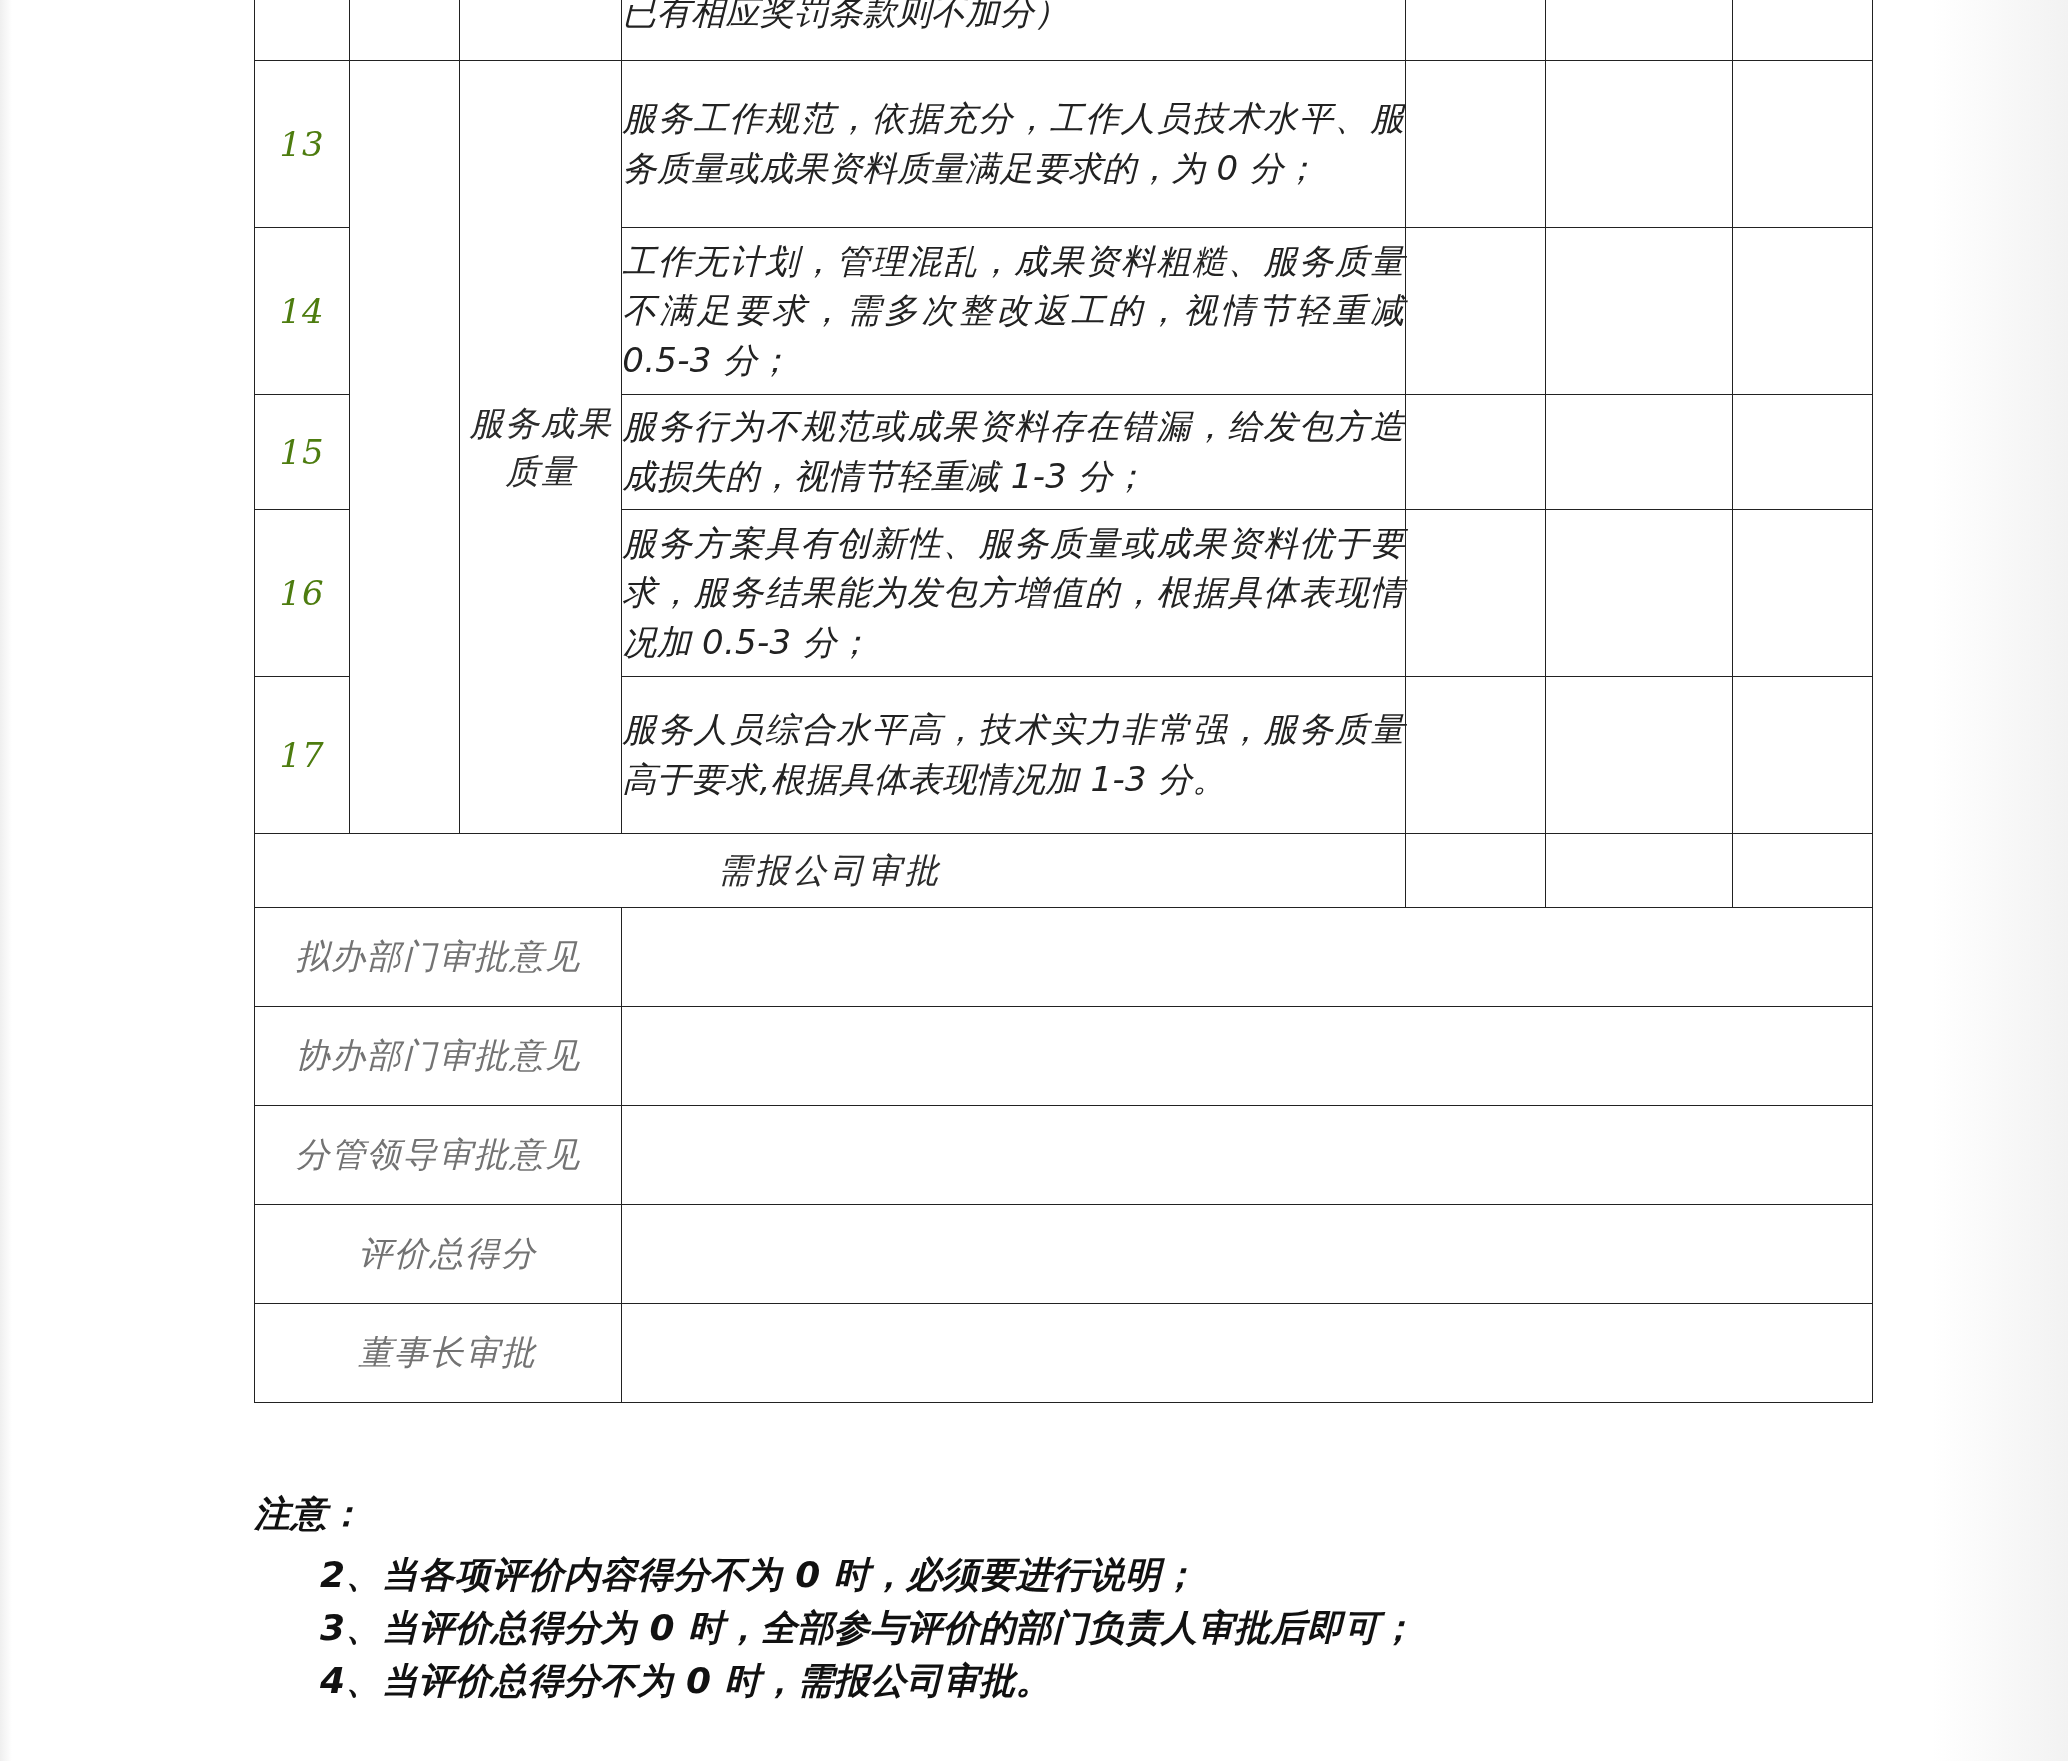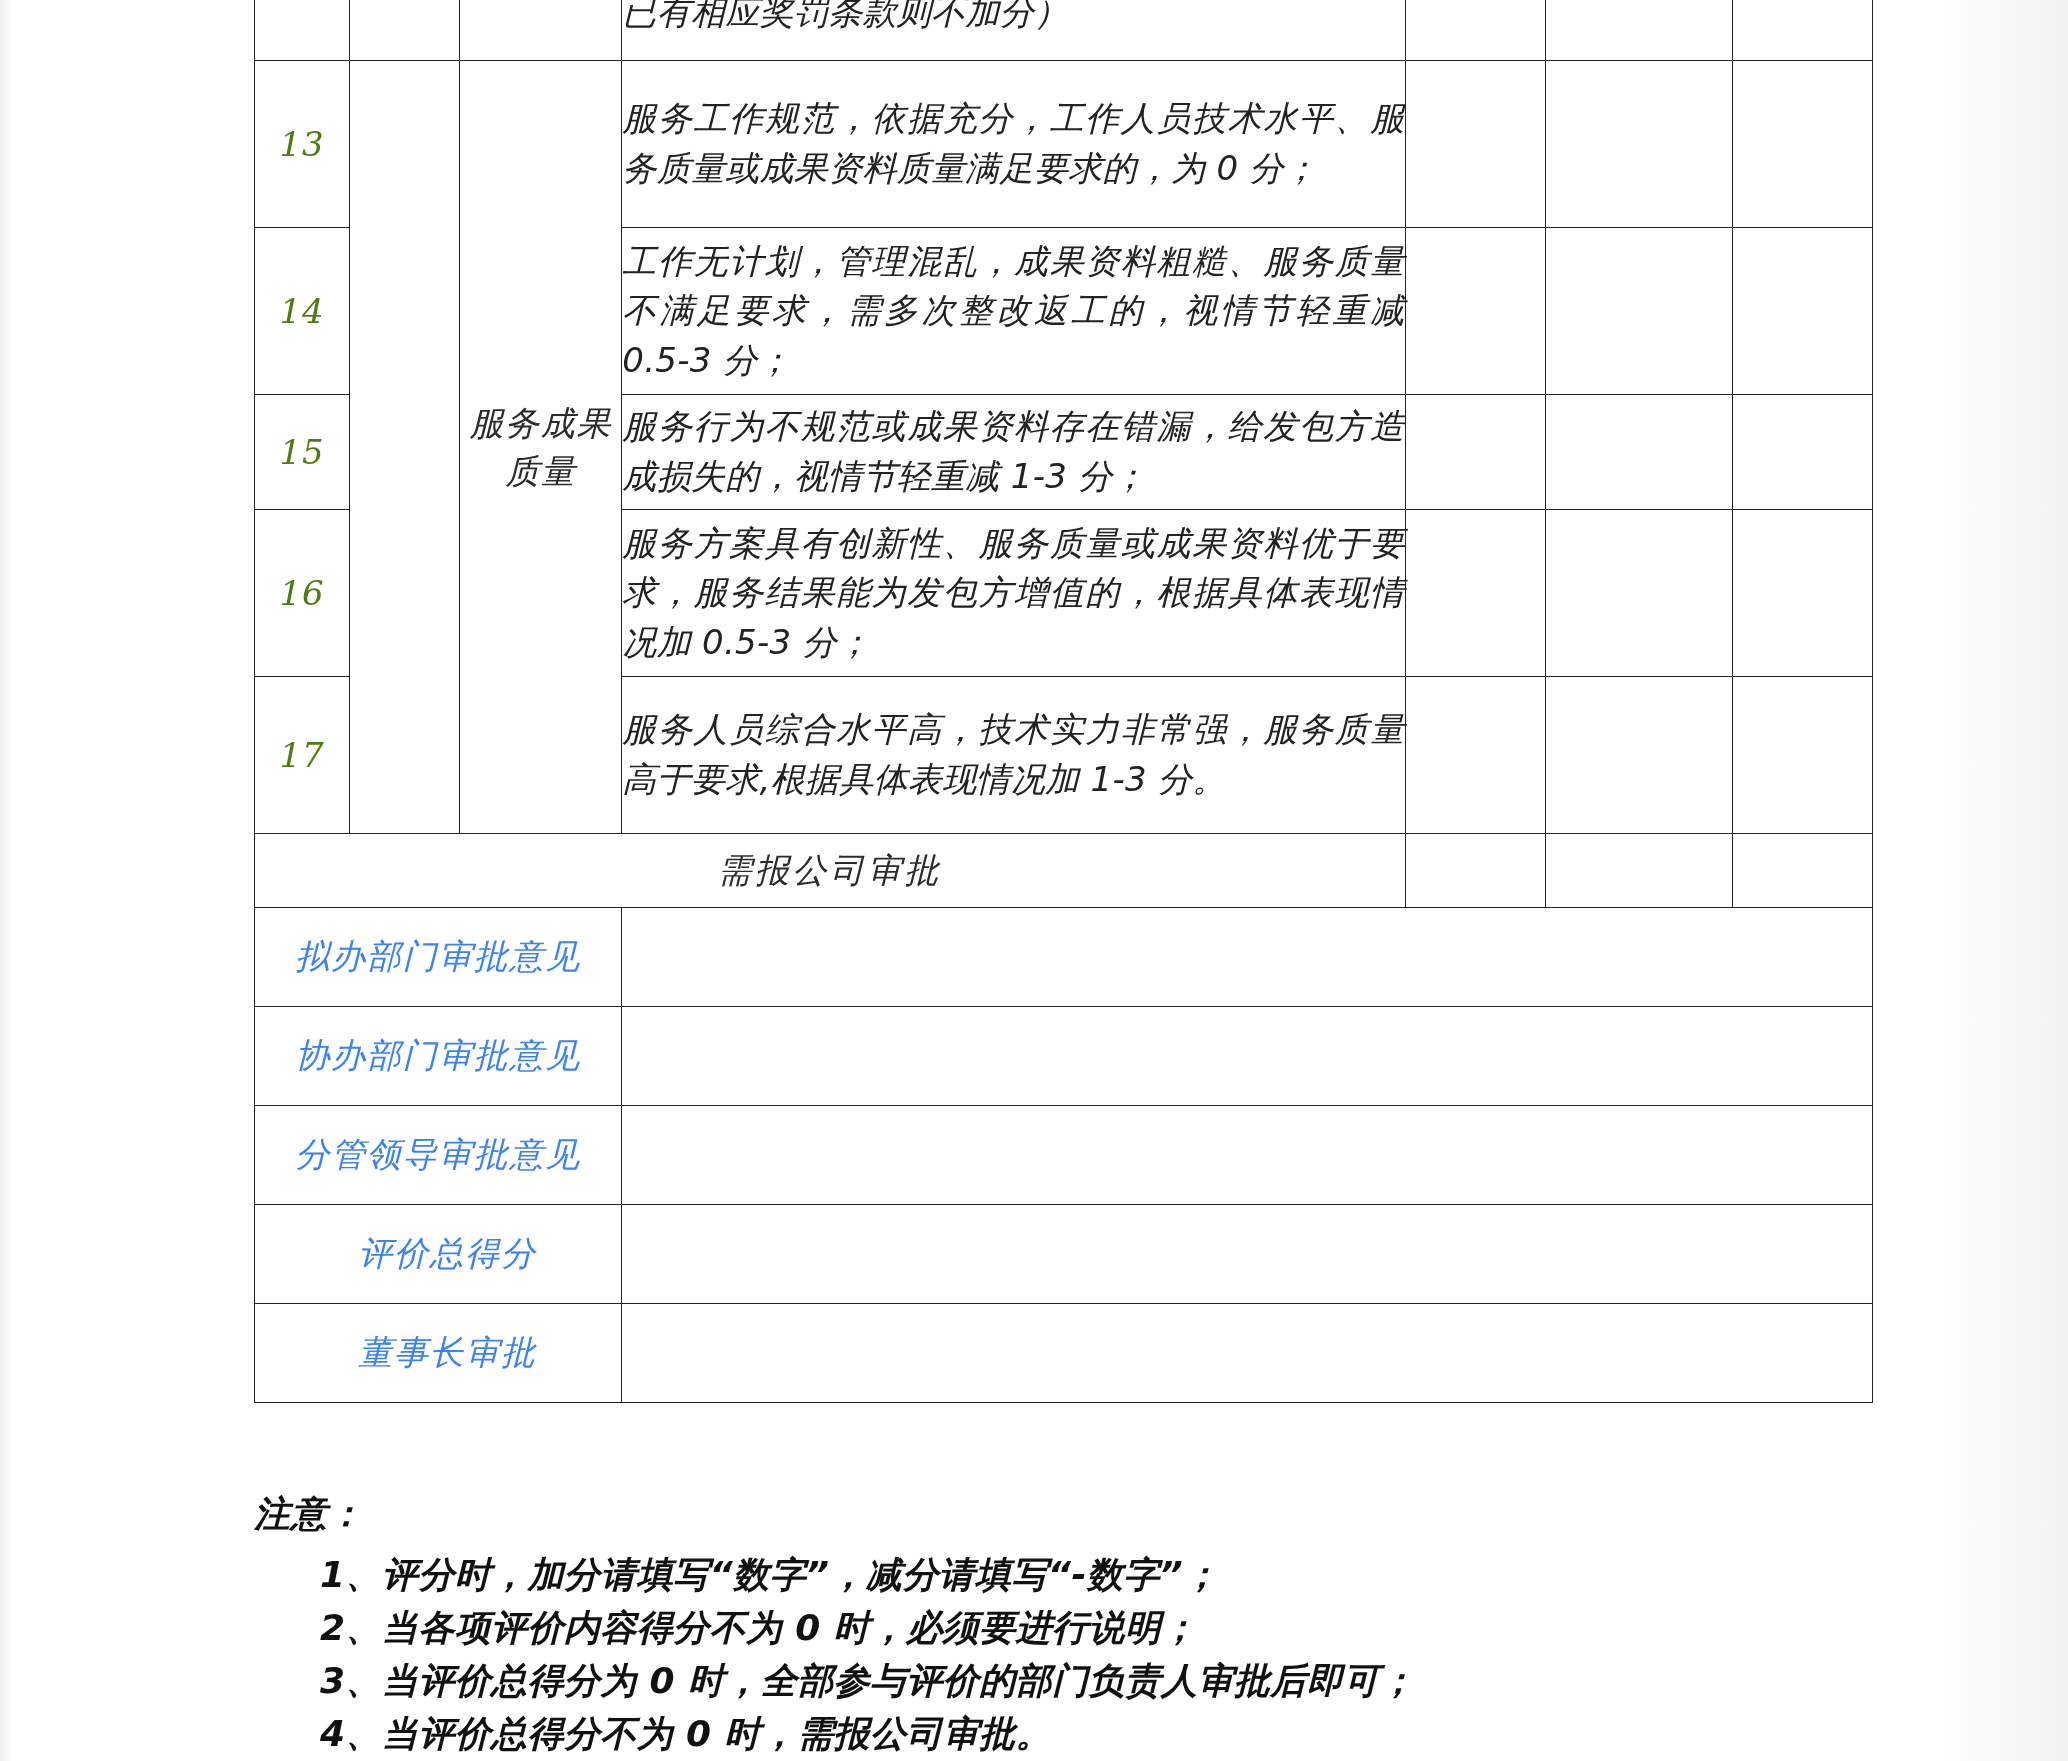--- a/index.html
+++ b/index.html
@@ -92,21 +92,21 @@
     text-align: center;
     font-size: 34px;
     letter-spacing: 3.4px;
     color: #2b2b2b;
     height: 73px;
   }
   .cell-approval-label {
     text-align: center;
     font-size: 34px;
     letter-spacing: 1.7px;
-    color: #3b82f6;
+    color: #737373;
     height: 98px;
   }
   .cell-approval-label.indent {
     padding-left: 18.6px;
   }
   .cell-empty { background: #fff; }
 
   
   .notes {
     position: absolute;
@@ -236,21 +236,20 @@
         <td class="cell-approval-label indent" colspan="3">董事长审批</td>
         <td class="cell-empty" colspan="4"></td>
       </tr>
 
     </tbody>
   </table>
 
   <div class="notes">
     <div class="notes-title">注意：</div>
     <ul class="notes-list">
-      <li>1、评分时，加分请填写“数字”，减分请填写“-数字”；</li>
       <li>2、当各项评价内容得分不为 0 时，必须要进行说明；</li>
       <li>3、当评价总得分为 0 时，全部参与评价的部门负责人审批后即可；</li>
       <li>4、当评价总得分不为 0 时，需报公司审批。</li>
     </ul>
   </div>
 
 </div>
 
 
 </body></html>

